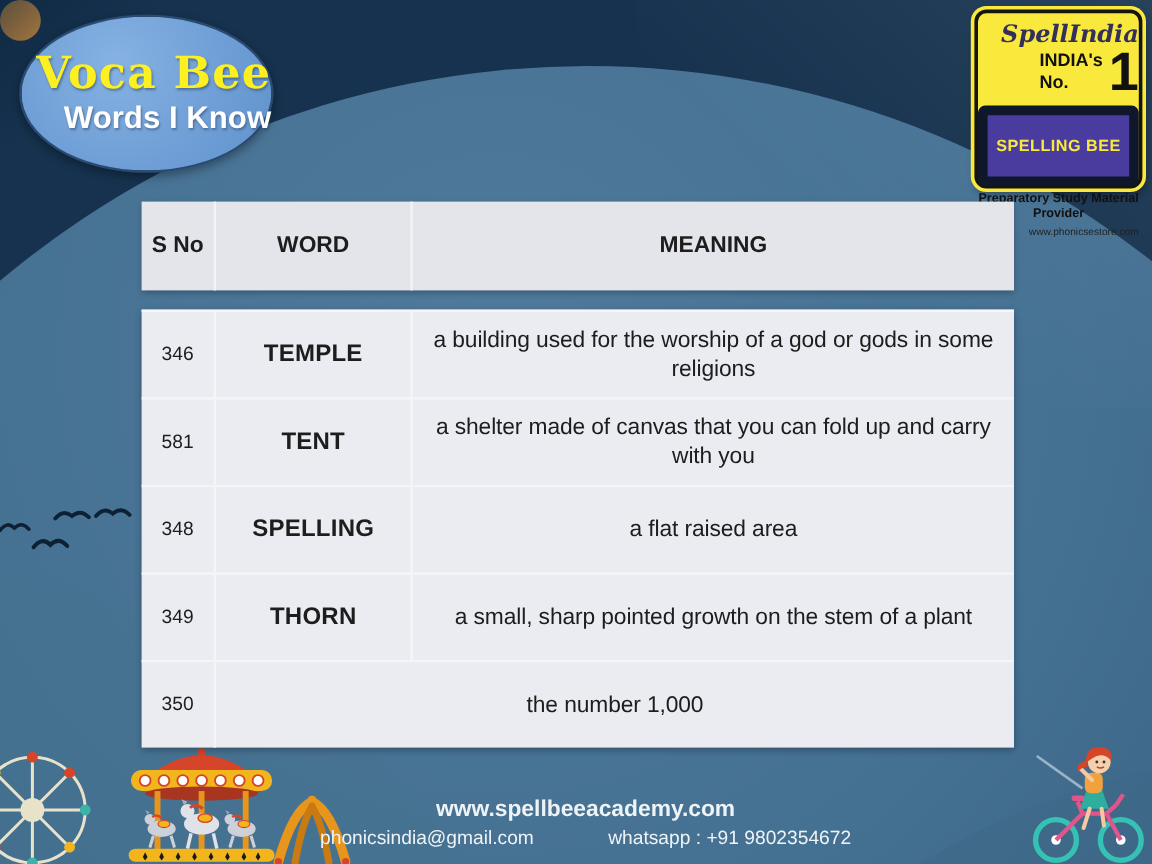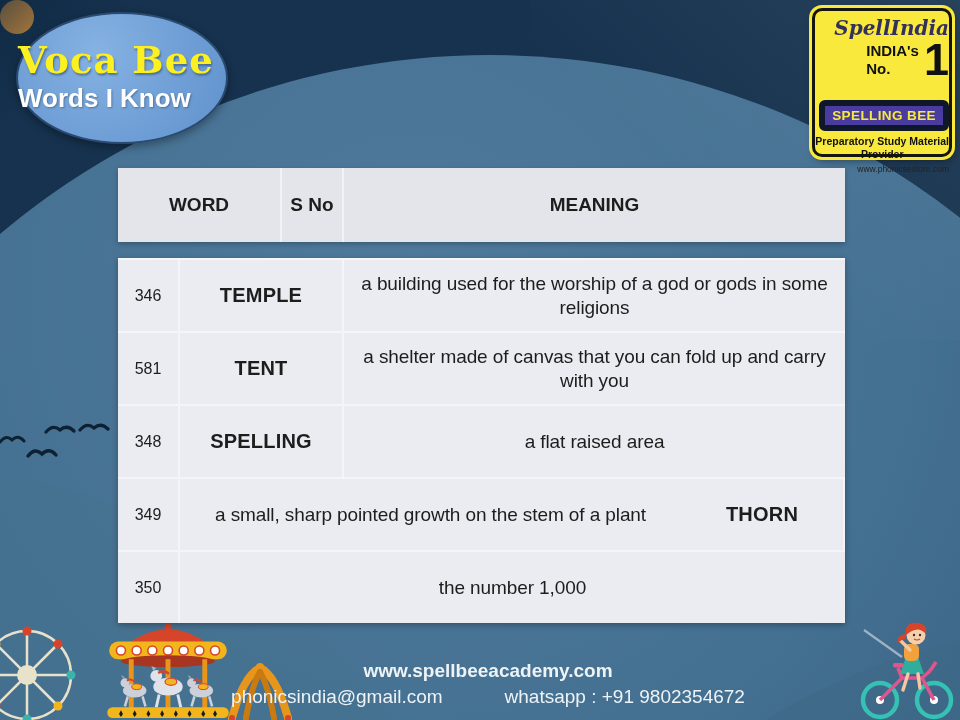--- a/index.html
+++ b/index.html
@@ -24,37 +24,37 @@
   .ferris{left:-28px;top:620px;width:120px;height:110px;}
   .carousel{left:98px;top:622px;width:140px;height:98px;}
   .swing{left:224px;top:663px;width:72px;height:57px;}
   .bike{left:848px;top:610px;width:115px;height:112px;}
   .crescent{left:28px;top:90px;width:34px;height:34px;border-radius:50%;background:#ef9e3a;z-index:1;}
 
   
   .badge{position:absolute;left:16px;top:12px;width:208px;height:128px;border-radius:50%;z-index:2;
     background:radial-gradient(circle at 38% 30%, #86b2e3 0%, var(--badge-fill,#6f9fd6) 55%, #6191cb 100%);
     border:2px solid #2a4a70;box-shadow:0 3px 8px rgba(0,0,0,.35);
-    display:flex;flex-direction:column;align-items:flex-start;justify-content:center;text-align:center;}
+    display:flex;flex-direction:column;align-items:flex-end;justify-content:center;text-align:center;}
   .badge-title{font-family:"DejaVu Serif",serif;font-weight:bold;font-size:37px;line-height:1.02;
     color:var(--badge-title,#fdf021);letter-spacing:1px;text-shadow:1px 2px 2px rgba(35,55,85,.5);}
   .badge-subtitle{font-size:26px;font-weight:bold;color:#fff;margin-top:3px;text-shadow:1px 1px 2px rgba(35,55,85,.45);}
 
   
   .logo{position:absolute;right:8px;top:8px;width:140px;height:149px;z-index:2;box-sizing:border-box;
     background:var(--logo-yellow,#f8e93c);border:3px solid #15140f;border-radius:10px;
     box-shadow:0 0 0 3px var(--logo-yellow,#f8e93c), 2px 4px 8px rgba(0,0,0,.4);
     display:flex;flex-direction:column;align-items:flex-end;padding-top:5px;}
   .logo-brand{font-family:"DejaVu Serif",serif;font-style:italic;font-weight:bold;font-size:20px;color:#33305c;}
   .logo-rank-row{display:flex;align-items:center;gap:5px;margin-top:1px;}
   .logo-india{font-size:15px;font-weight:bold;color:#111;line-height:1.2;text-align:left;}
   .logo-india span{display:block;}
   .logo-one{font-size:45px;font-weight:bold;color:#111;line-height:.85;}
-  .logo-banner{margin-top:21px;background:var(--banner-purple,#4a3b9e);color:var(--logo-yellow,#f8e93c);
-    font-weight:bold;font-size:13.5px;letter-spacing:.4px;padding:2px 7px;border-radius:6px;border:6px solid #0f172a;}
+  .logo-banner{margin-top:9px;background:var(--banner-purple,#4a3b9e);color:var(--logo-yellow,#f8e93c);
+    font-weight:bold;font-size:13.5px;letter-spacing:.4px;padding:18px 7px;border-radius:6px;border:8px solid #0f172a;}
   .logo-tagline{margin-top:4px;font-size:10.5px;font-weight:bold;color:#111;text-align:center;line-height:1.25;}
   .logo-tagline span{display:block;}
   .logo-site{margin-top:2px;font-size:8.5px;color:#222;}
 
   
   .tbl-header{position:absolute;left:118px;top:168px;width:727px;height:74px;display:flex;z-index:2;
     background:var(--header-bg,#e3e5ea);box-shadow:0 2px 5px rgba(0,0,0,.25);}
   .tbl-header .c{display:flex;align-items:center;justify-content:center;font-weight:bold;font-size:19px;
     color:var(--text-dark,#1b1b1b);border-right:2px solid #f2f3f6;}
   .tbl-body{position:absolute;left:118px;top:258px;width:727px;z-index:2;
@@ -67,21 +67,21 @@
   .w1{width:62px;}
   .w2{width:164px;}
   .w3{flex:1;border-right:none !important;}
   .sno{font-size:16px;}
   .word{font-weight:bold;font-size:20px;letter-spacing:.2px;}
   .meaning{font-size:19px;line-height:1.22;text-align:center;padding:0 16px;letter-spacing:-.1px;}
 
   
   .footer{position:absolute;left:16px;right:0;bottom:12px;text-align:center;color:var(--footer-text,#eef3f6);z-index:3;}
   .f1{font-weight:bold;font-size:19px;}
-  .f2{font-size:19px;margin-top:4px;display:flex;justify-content:center;gap:62px;}
+  .f2{font-size:16px;margin-top:4px;display:flex;justify-content:center;gap:62px;}
 </style>
 </head>
 <body>
 
 <div class="stage">
 
   <div class="bg-main"></div>
   <div class="bg-lowleft"></div>
   <div class="bg-lowright"></div>
   <div class="bg-ray"></div>
@@ -230,22 +230,22 @@
     </div>
     <div class="logo-banner">SPELLING BEE</div>
     <div class="logo-tagline">
       <span>Preparatory Study Material</span>
       <span>Provider</span>
     </div>
     <div class="logo-site">www.phonicsestore.com</div>
   </div>
 
   <div class="tbl-header">
+    <div class="c w1">S No</div>
     <div class="c w2">WORD</div>
-    <div class="c w1">S No</div>
     <div class="c w3">MEANING</div>
   </div>
 
   <div class="tbl-body">
     <div class="trow">
       <div class="c w1 sno">346</div>
       <div class="c w2 word">TEMPLE</div>
       <div class="c w3 meaning">a building used for the worship of a god or gods in some religions</div>
     </div>
     <div class="trow">
@@ -253,22 +253,22 @@
       <div class="c w2 word">TENT</div>
       <div class="c w3 meaning">a shelter made of canvas that you can fold up and carry with you</div>
     </div>
     <div class="trow">
       <div class="c w1 sno">348</div>
       <div class="c w2 word">SPELLING</div>
       <div class="c w3 meaning">a flat raised area</div>
     </div>
     <div class="trow">
       <div class="c w1 sno">349</div>
+      <div class="c w2 word">THORN</div>
       <div class="c w3 meaning">a small, sharp pointed growth on the stem of a plant</div>
-      <div class="c w2 word">THORN</div>
     </div>
     <div class="trow">
       <div class="c w1 sno">350</div>
       <div class="c w3 meaning">the number 1,000</div>
     </div>
   </div>
 
   <div class="footer">
     <div class="f1">www.spellbeeacademy.com</div>
     <div class="f2">

